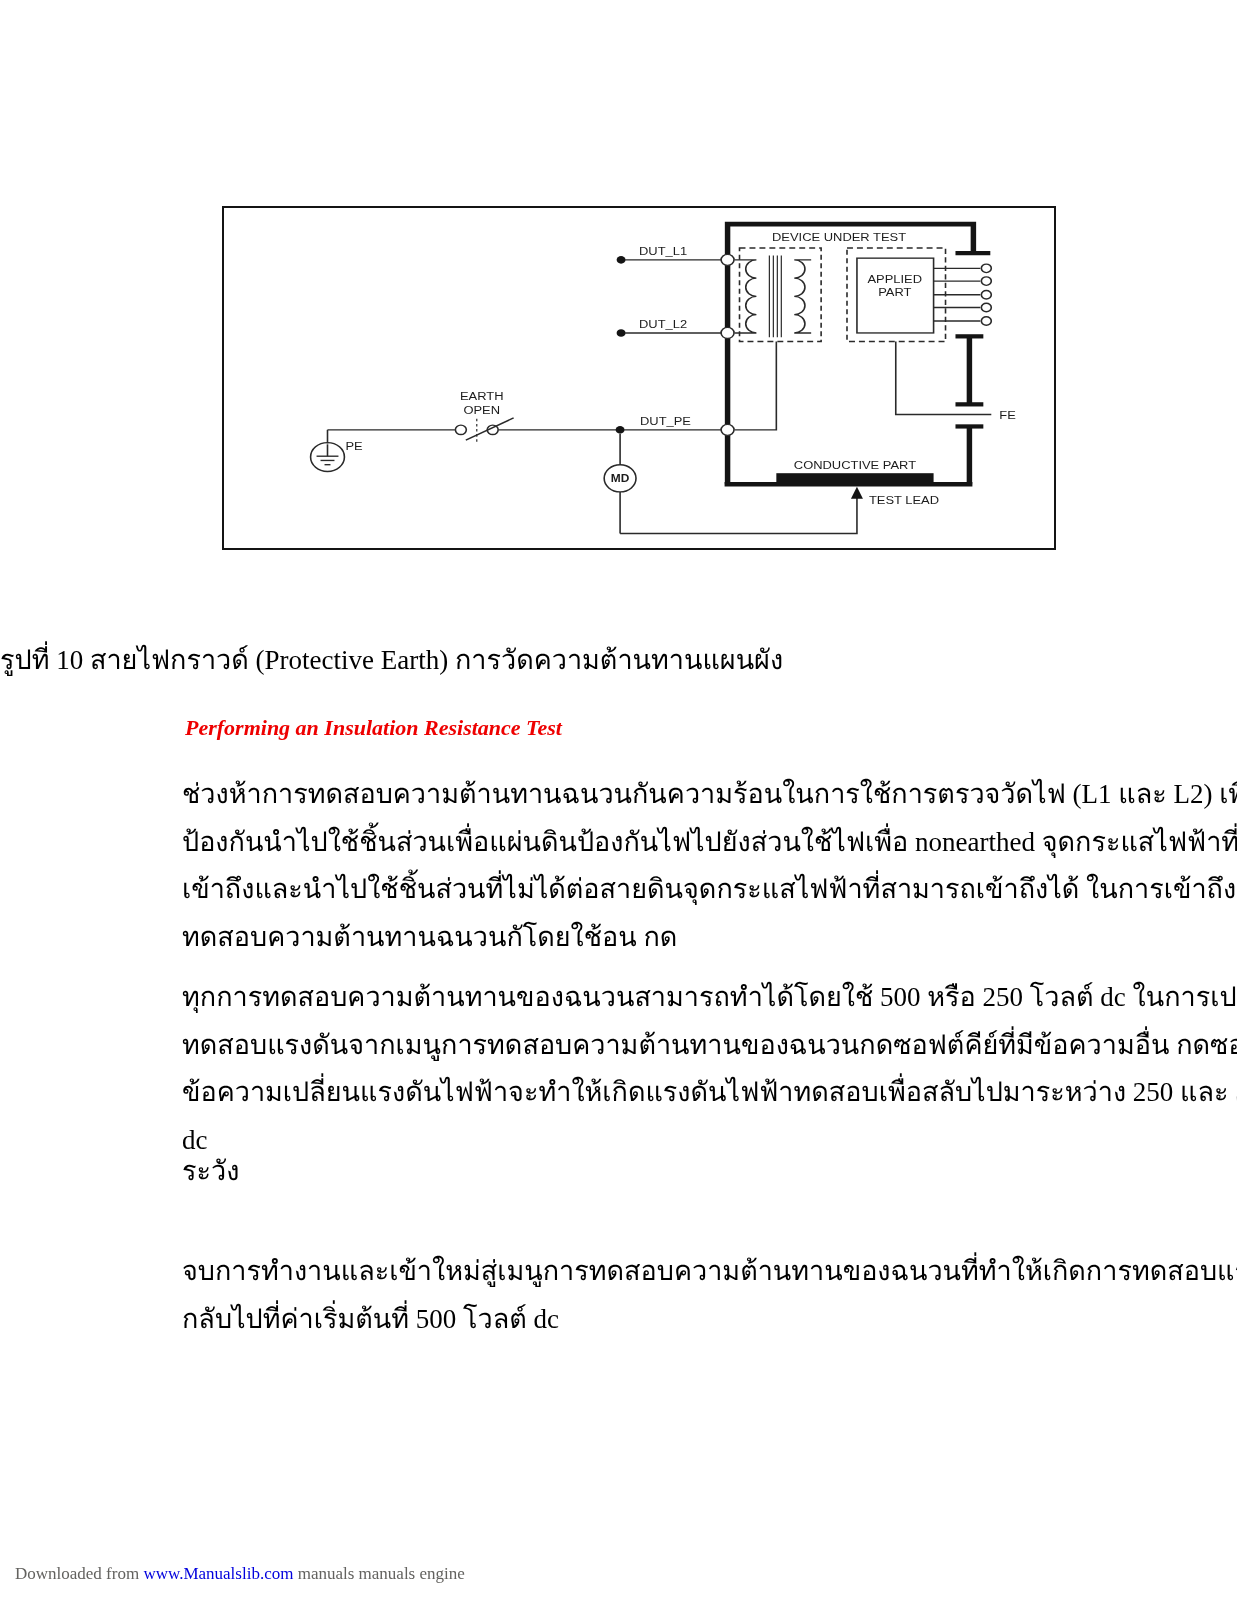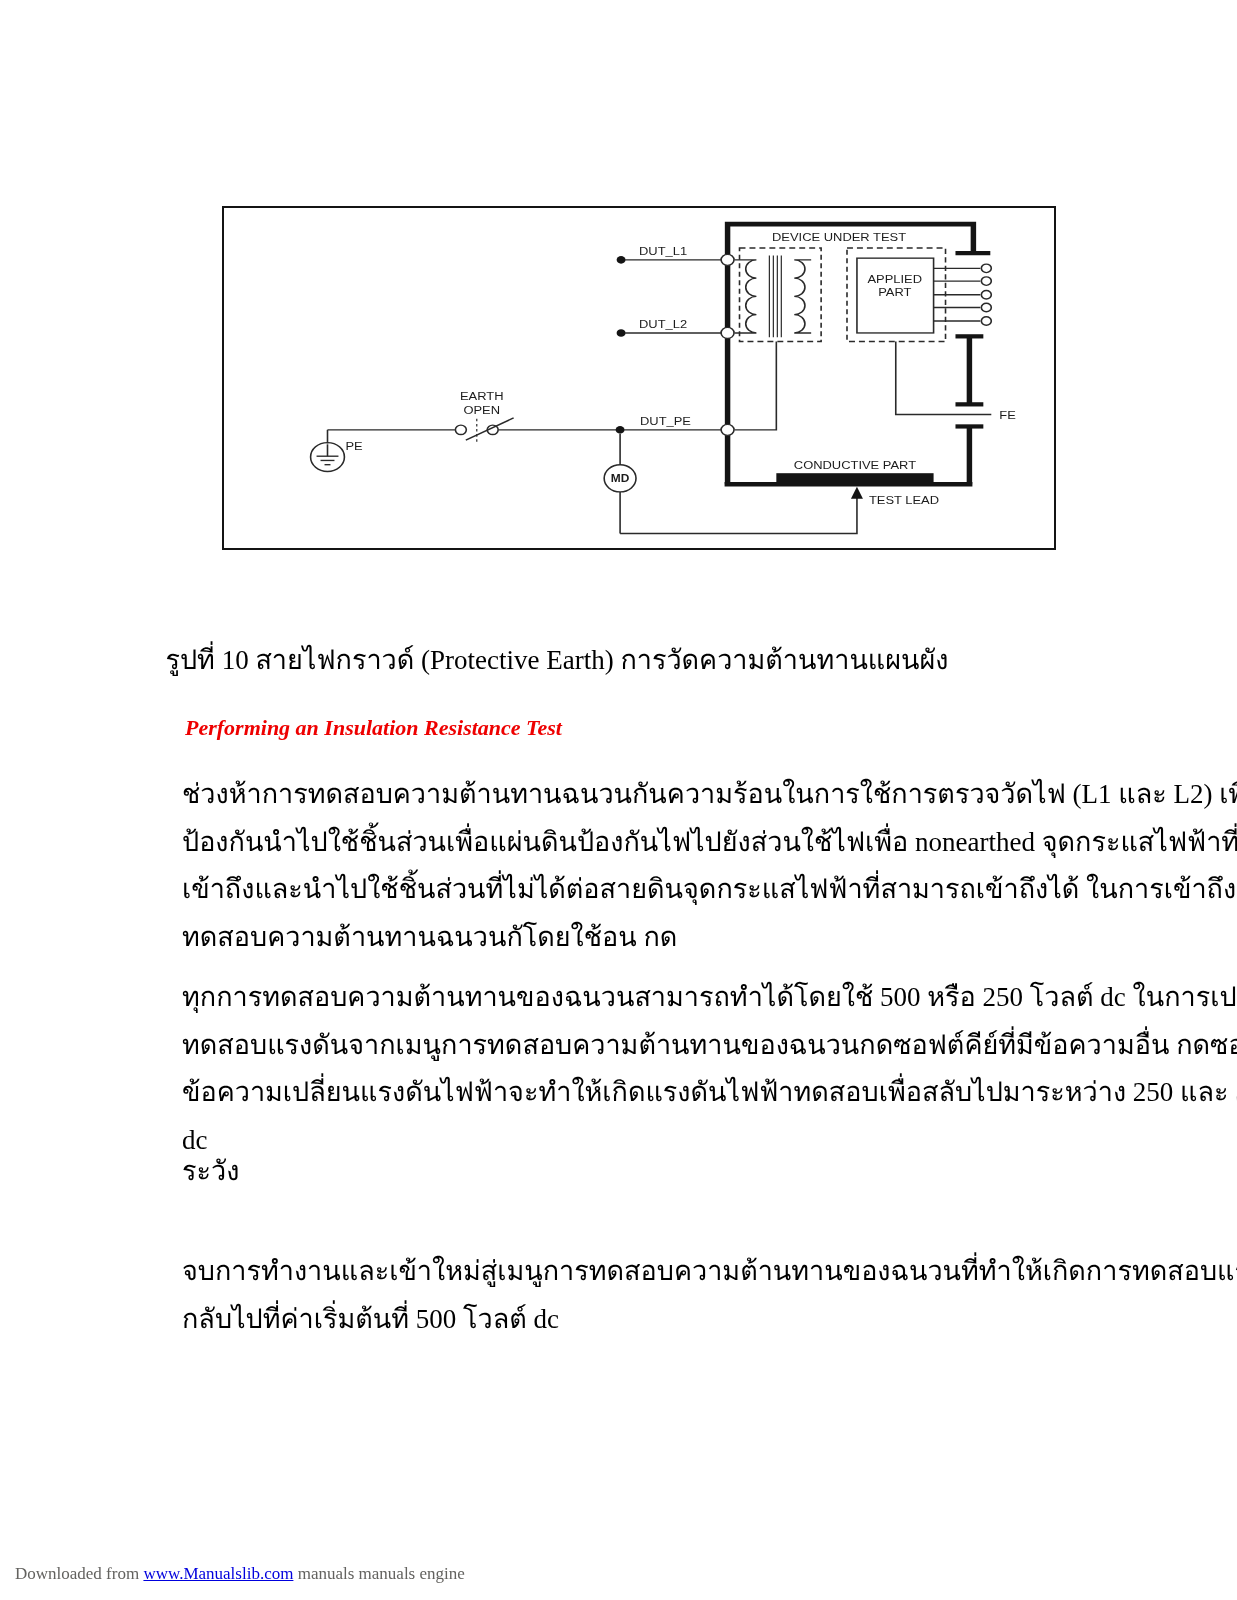--- a/index.html
+++ b/index.html
@@ -19,41 +19,41 @@
   .d-thick  { stroke:#141414; stroke-width:5.5; fill:none; }
   .d-cap    { stroke:#141414; stroke-width:5;   fill:none; }
   .d-dashed { stroke:#2a2a2a; stroke-width:1.6; fill:none; stroke-dasharray:6 4; }
   .d-dashv  { stroke:#2a2a2a; stroke-width:1.2; fill:none; stroke-dasharray:3 3; }
   .t-open   { fill:#ffffff; stroke:#2a2a2a; stroke-width:1.6; }
   .t-solid  { fill:#141414; stroke:none; }
   .d-label  { font-family:"Liberation Sans", sans-serif; font-size:13px; fill:#1c1c1c; }
   .d-label-b{ font-family:"Liberation Sans", sans-serif; font-size:12px; font-weight:bold; fill:#1c1c1c; }
 
   .caption {
-    position:absolute; top:636px; left:0; width:1114px; text-align:center;
+    position:absolute; top:636px; left:0; width:1114px; 
     font-size:27px; line-height:48px;font-family:Liberation Serif, serif;
   }
   .heading {
     position:absolute; top:711px; left:185px;
     font-size:22px; line-height:34px; font-weight:bold; font-style:italic;
   }
   .para {
     position:absolute; left:182px; width:848px;
     font-size:27px; line-height:47.5px; white-space:nowrap;
   }
   #para1   { top:771px; }
   #para2   { top:974px; }
   #warning { top:1148px; }
   #para3   { top:1248px; }
 
   .footer {
     position:absolute; top:1563px; left:15px;
     font-size:17px; line-height:22px; color:#63625f;
   }
-  .footer .link { text-decoration:underline; cursor:pointer;margin-top:20px; }
+  .footer .link { cursor:pointer;margin-top:20px; }
 </style>
 </head>
 <body>
 
 <div class="figure-frame">
   <svg viewBox="0 0 834 400" preserveAspectRatio="none">
 
     <g>
       <path class="d-thick" d="M 506 325 L 506 19 L 753 19 L 753 51"></path>
       <line class="d-cap" x1="735" y1="53" x2="770" y2="53"></line>

